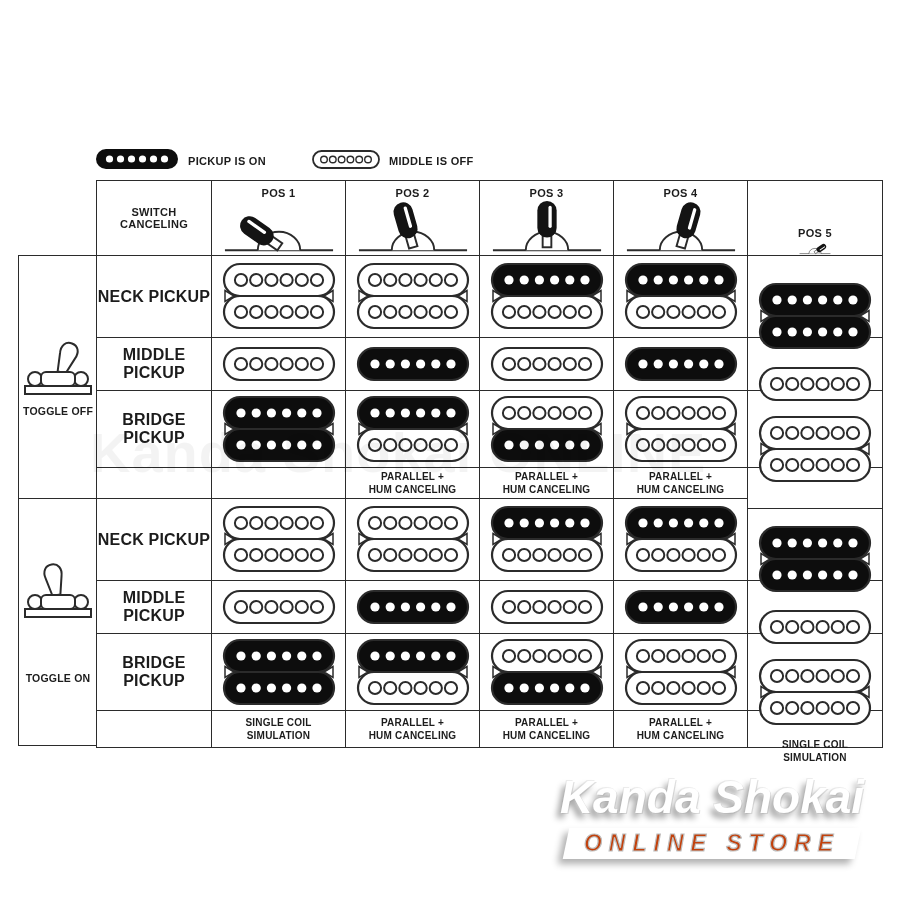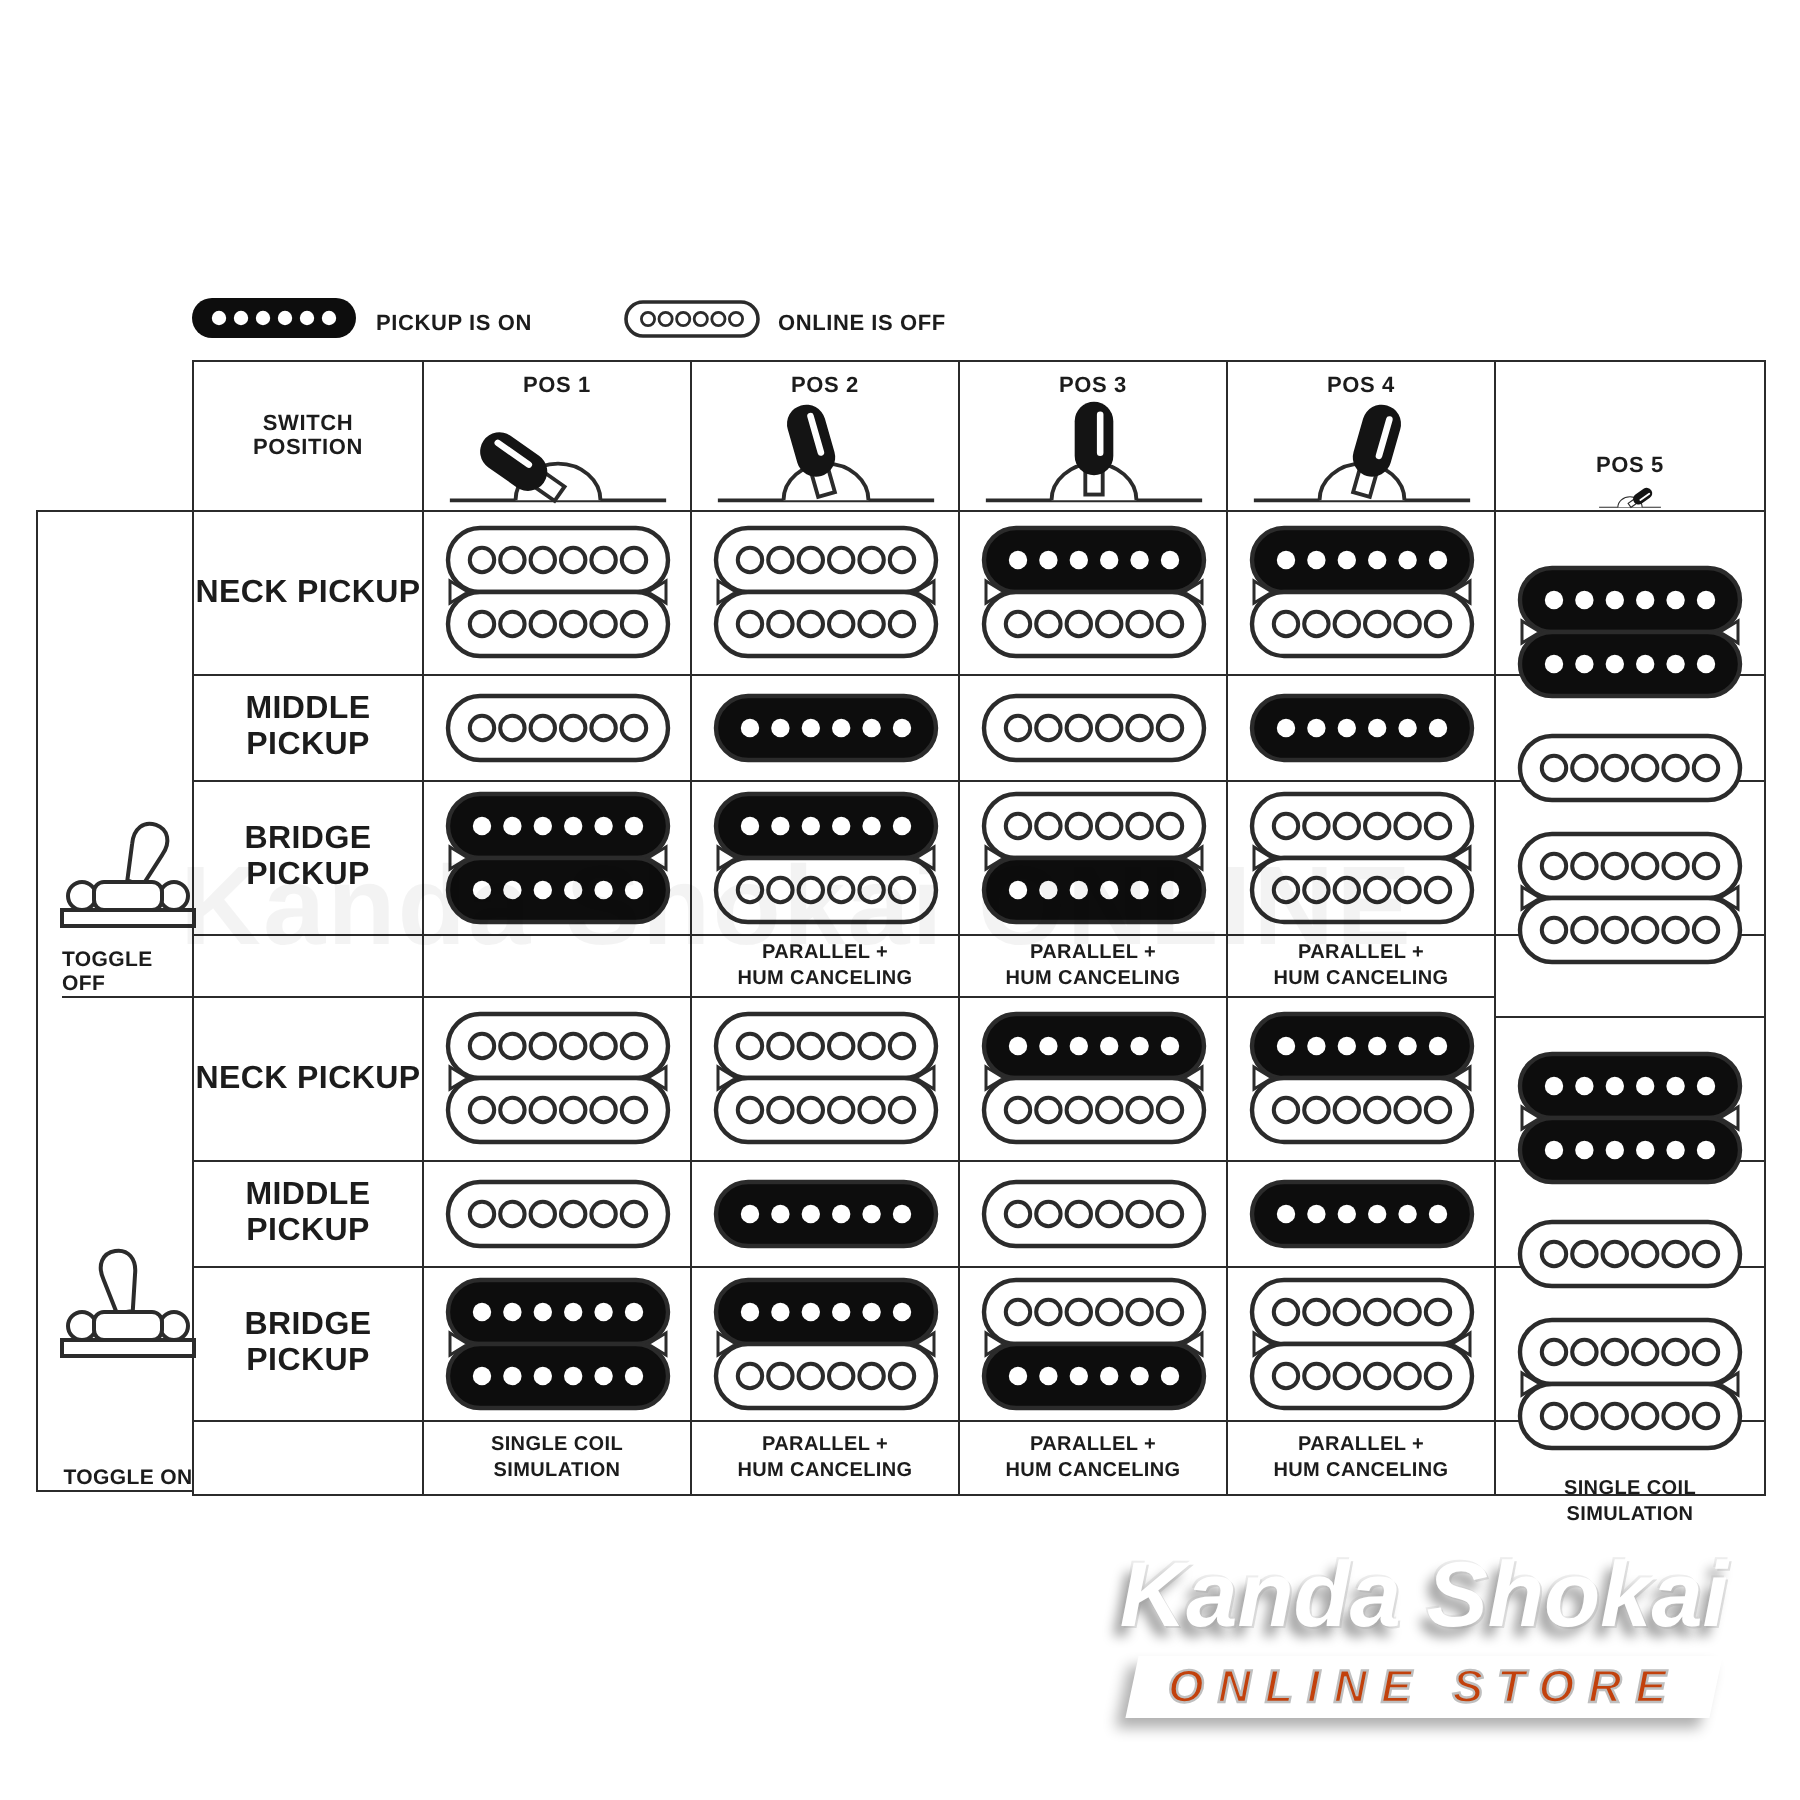--- a/index.html
+++ b/index.html
@@ -8,21 +8,21 @@
   #canvas{position:relative;width:900px;height:900px;background:#fff;border-radius:13px;}
 
   
   #legend{position:absolute;left:95px;top:148px;display:flex;align-items:center;z-index:2;}
   .legend-label{font-size:11px;font-weight:bold;letter-spacing:.3px;margin-left:9px;}
   .legend-gap{width:46px;}
 
   
   #toggle-col{position:absolute;left:18px;top:255px;width:79px;height:491px;
     border:1.5px solid #2b2b2b;border-right:none;display:flex;flex-direction:column;z-index:2;}
-  .toggle-cell{display:flex;flex-direction:column;align-items:center;justify-content:flex-end;margin-left:12px;}
+  .toggle-cell{display:flex;flex-direction:column;align-items:center;justify-content:center;}
   .toggle-cell.first{height:243px;border-bottom:1.5px solid #2b2b2b;}
   .toggle-cell:not(.first){flex:1;gap:44px;}
   .toggle-label{font-size:10.5px;font-weight:bold;margin-top:5px;letter-spacing:.2px;}
 
   
   #main-table{position:absolute;left:96px;top:180px;border:1.5px solid #2b2b2b;
     display:grid;grid-template-columns:115px repeat(5,134px);
     grid-template-rows:75px 82px 53px 77px 31px 82px 53px 77px 36px;z-index:2;background:transparent;}
   .cell{border-right:1.5px solid #2b2b2b;border-bottom:1.5px solid #2b2b2b;
     display:flex;align-items:center;justify-content:center;}
@@ -68,21 +68,21 @@
       <svg width="68" height="19" viewBox="0 0 68 19">
         <rect x="1" y="1" width="66" height="17" rx="8.5" fill="#fff" stroke="#2b2b2b" stroke-width="1.8"></rect>
         <circle cx="12" cy="9.5" r="3.3" fill="#fff" stroke="#2b2b2b" stroke-width="1.4"></circle>
         <circle cx="20.8" cy="9.5" r="3.3" fill="#fff" stroke="#2b2b2b" stroke-width="1.4"></circle>
         <circle cx="29.6" cy="9.5" r="3.3" fill="#fff" stroke="#2b2b2b" stroke-width="1.4"></circle>
         <circle cx="38.4" cy="9.5" r="3.3" fill="#fff" stroke="#2b2b2b" stroke-width="1.4"></circle>
         <circle cx="47.2" cy="9.5" r="3.3" fill="#fff" stroke="#2b2b2b" stroke-width="1.4"></circle>
         <circle cx="56" cy="9.5" r="3.3" fill="#fff" stroke="#2b2b2b" stroke-width="1.4"></circle>
       </svg>
     </span>
-    <span class="legend-label">ONLINE IS OFF</span>
+    <span class="legend-label">MIDDLE IS OFF</span>
   </div>
 
   <div id="toggle-col">
       <div class="toggle-cell first">
         <svg width="72" height="62" viewBox="0 0 72 62">
       <g transform="rotate(20 36 44)">
         <path d="M36 3 C29.5 3 26 8.5 28 16 L32 34 L40 34 L44 16 C46 8.5 42.5 3 36 3 Z" fill="#fff" stroke="#2b2b2b" stroke-width="2"></path>
       </g>
       <rect x="3" y="48" width="66" height="8" fill="#fff" stroke="#2b2b2b" stroke-width="2"></rect>
       <circle cx="13" cy="41" r="7" fill="#fff" stroke="#2b2b2b" stroke-width="2"></circle>
@@ -100,21 +100,21 @@
       <circle cx="13" cy="41" r="7" fill="#fff" stroke="#2b2b2b" stroke-width="2"></circle>
       <circle cx="59" cy="41" r="7" fill="#fff" stroke="#2b2b2b" stroke-width="2"></circle>
       <rect x="19" y="34" width="34" height="14" rx="5" fill="#fff" stroke="#2b2b2b" stroke-width="2"></rect>
         </svg>
         <div class="toggle-label">TOGGLE ON</div>
       </div>
     </div>
 
   <div id="main-table">
       <div class="cell corner">
-        <span class="hdr-label">SWITCH POSITION</span>
+        <span class="hdr-label">SWITCH CANCELING</span>
       </div>
       <div class="cell pos-hdr">
         <span class="hdr-label">POS 1</span>
         <svg width="120" height="58" viewBox="0 0 120 58">
       <line x1="4" y1="53" x2="116" y2="53" stroke="#2b2b2b" stroke-width="2"></line>
       <path d="M 38 53 A 22 19 0 0 1 82 53" fill="#fff" stroke="#2b2b2b" stroke-width="2"></path>
       <g transform="rotate(-55 60 49)">
         <rect x="55.5" y="32" width="9" height="18" fill="#fff" stroke="#2b2b2b" stroke-width="2"></rect>
         <rect x="50" y="2" width="20" height="38" rx="10" fill="#141414"></rect>
         <rect x="61.5" y="7" width="3.4" height="23" rx="1.7" fill="#fff"></rect>

